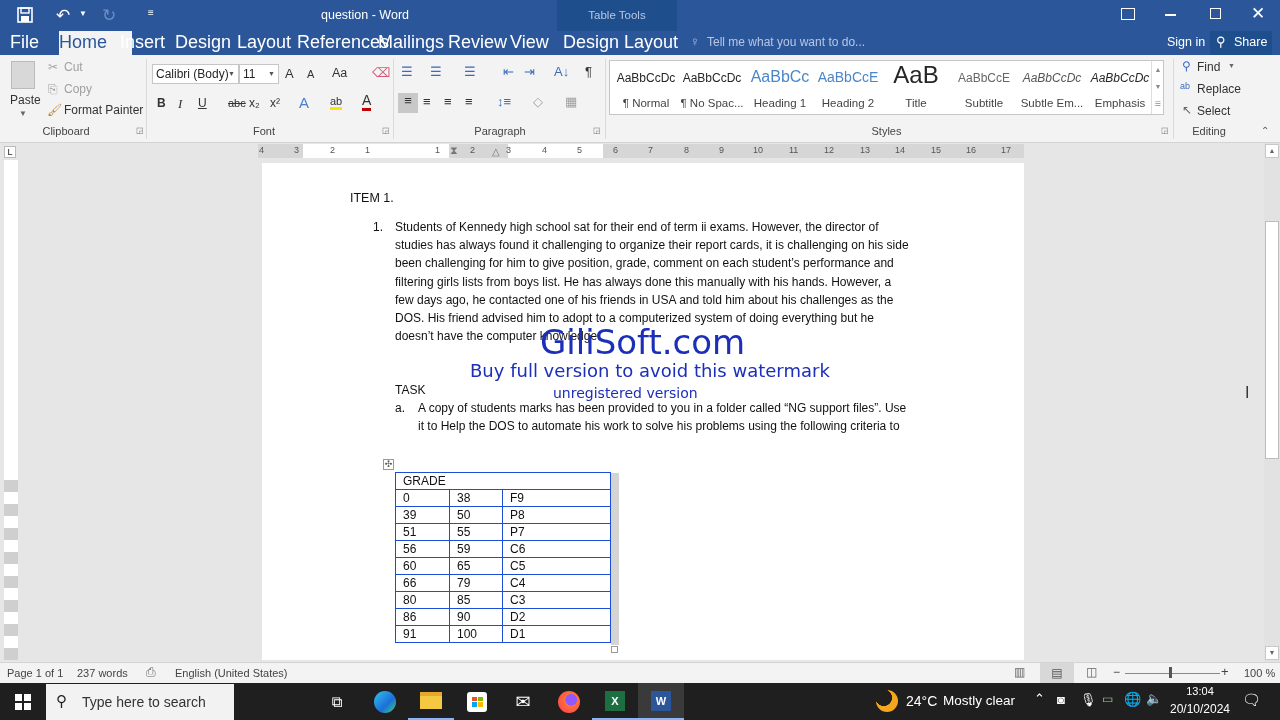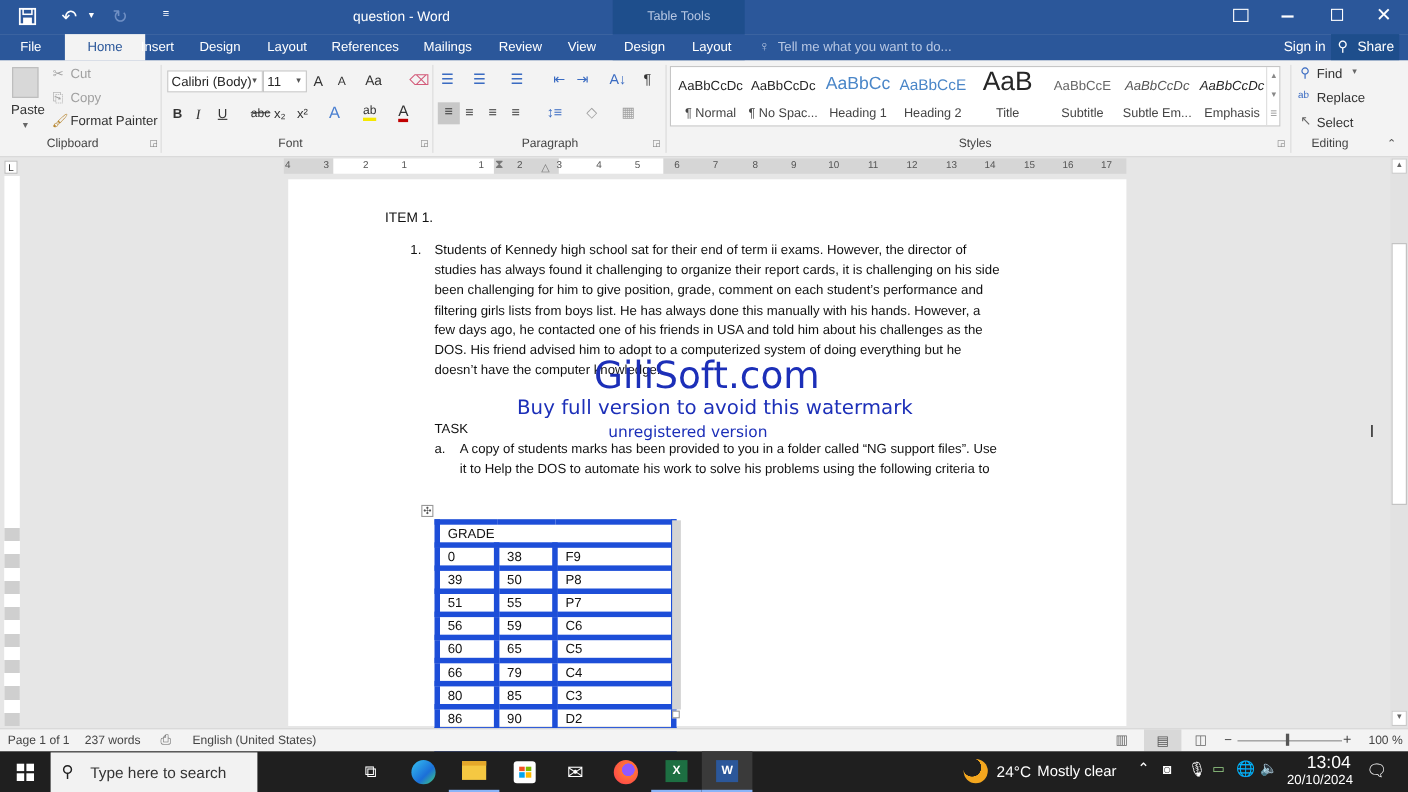--- a/index.html
+++ b/index.html
@@ -1,39 +1,39 @@
 <!DOCTYPE html>
 <html><head>
 <meta charset="utf-8">
 <style>
 *{box-sizing:border-box;margin:0;padding:0}
 body{width:1280px;height:720px;overflow:hidden;font-family:"Liberation Sans",sans-serif;font-size:12px;background:#e6e6e6;position:relative;color:#262626}
 .abs{position:absolute}
 #titlebar{left:0;top:0;width:1280px;height:31px;background:#2b579a;color:#fff}
 #tabsbar{left:0;top:31px;width:1280px;height:24px;background:#2b579a;color:#fff}
 .tt-block{position:absolute;left:557px;top:0;width:120px;height:55px;background:#1e4e8c}
-.tab{position:absolute;top:0;height:24px;line-height:22px;font-size:12px;color:#fff;text-align:center}
+.tab{position:absolute;top:0;height:24px;line-height:22px;font-size:18px;color:#fff;text-align:left}
 .tab.active{background:#f3f3f3;color:#2b579a}
 #ribbon{left:0;top:55px;width:1280px;height:88px;background:#f3f3f3;border-bottom:1px solid #d4d4d4}
 .grp-label{position:absolute;top:70px;font-size:11px;color:#444;text-align:center}
 .sep{position:absolute;top:4px;width:1px;height:80px;background:#dadada}
 .rb{position:absolute;font-size:12px;color:#333;white-space:nowrap}
 .dim{color:#a0a0a0}
 .combo{position:absolute;height:20px;border:1px solid #c6c6c6;background:#fff;font-size:12px;line-height:18px;padding-left:3px}
 .styles-gallery{position:absolute;left:609px;top:5px;width:555px;height:55px;background:#fff;border:1px solid #c6c6c6}
 .style-item{position:absolute;top:0;width:68px;height:55px;text-align:center}
 .style-item .prev{position:absolute;top:10px;left:0;width:100%;font-size:12px;white-space:nowrap;overflow:hidden}
 .style-item .nm{position:absolute;top:36px;left:0;width:100%;font-size:11.5px;color:#444;white-space:nowrap}
 #ruler{left:258px;top:144px;width:766px;height:14px;background:#d6d6d6;font-size:9px;color:#555}
 #vruler{left:4px;top:160px;width:14px;height:500px;background:#fff}
 #page{left:262px;top:163px;width:762px;height:497px;background:#fff}
 .doc{font-family:"Liberation Sans",sans-serif;font-size:12px;color:#111;line-height:18.2px}
 .wm{position:absolute;color:#1c2fb8;white-space:nowrap;font-family:"DejaVu Sans",sans-serif}
 table.grade{position:absolute;left:395px;top:472px;border-collapse:collapse;font-size:12px}
-table.grade td{border:5px solid #1d4ed8;height:15px;padding:0 7px;line-height:16px}
+table.grade td{border:1px solid #1d4ed8;height:15px;padding:0 7px;line-height:16px}
 #statusbar{left:0;top:662px;width:1280px;height:21px;background:#f3f3f3;border-top:1px solid #d4d4d4;font-size:11px;color:#444}
 #taskbar{left:0;top:683px;width:1280px;height:37px;background:#1f1f1f;color:#fff}
 .tb-icon{position:absolute;top:0;width:46px;height:37px;display:flex;align-items:center;justify-content:center}
 #vscroll{left:1264px;top:143px;width:16px;height:519px;background:#e2e2e2}
 </style>
 </head>
 <body>
 
 <div id="titlebar" class="abs">
   <div class="tt-block"></div>
@@ -356,16 +356,16 @@
     </div>
   <div class="abs" style="left:876px;top:7px;width:22px;height:22px;border-radius:50%;background:radial-gradient(circle at 35% 35%,#1f1f1f 40%,#f3a61e 42%)"></div>
   <div class="abs" style="left:906px;top:10px;font-size:14px">24°C</div>
   <div class="abs" style="left:943px;top:10px;font-size:13.5px">Mostly clear</div>
   <div class="abs" style="left:1034px;top:8px;font-size:13px">⌃</div>
   <div class="abs" style="left:1057px;top:9px;font-size:13px">◙</div>
   <div class="abs" style="left:1080px;top:9px;font-size:13px">🎙</div>
   <div class="abs" style="left:1102px;top:9px;font-size:12px;color:#9ad58a">▭</div>
   <div class="abs" style="left:1124px;top:8px;font-size:14px">🌐</div>
   <div class="abs" style="left:1146px;top:8px;font-size:13px">🔈</div>
-  <div class="abs" style="left:1172px;top:2px;width:56px;text-align:right;font-size:16px">13:04</div>
+  <div class="abs" style="left:1172px;top:2px;width:56px;text-align:center;font-size:11px">13:04</div>
   <div class="abs" style="left:1168px;top:19px;width:64px;text-align:center;font-size:12px">20/10/2024</div>
   <div class="abs" style="left:1242px;top:8px;font-size:15px">🗨</div>
 </div>
 
 </body></html>

